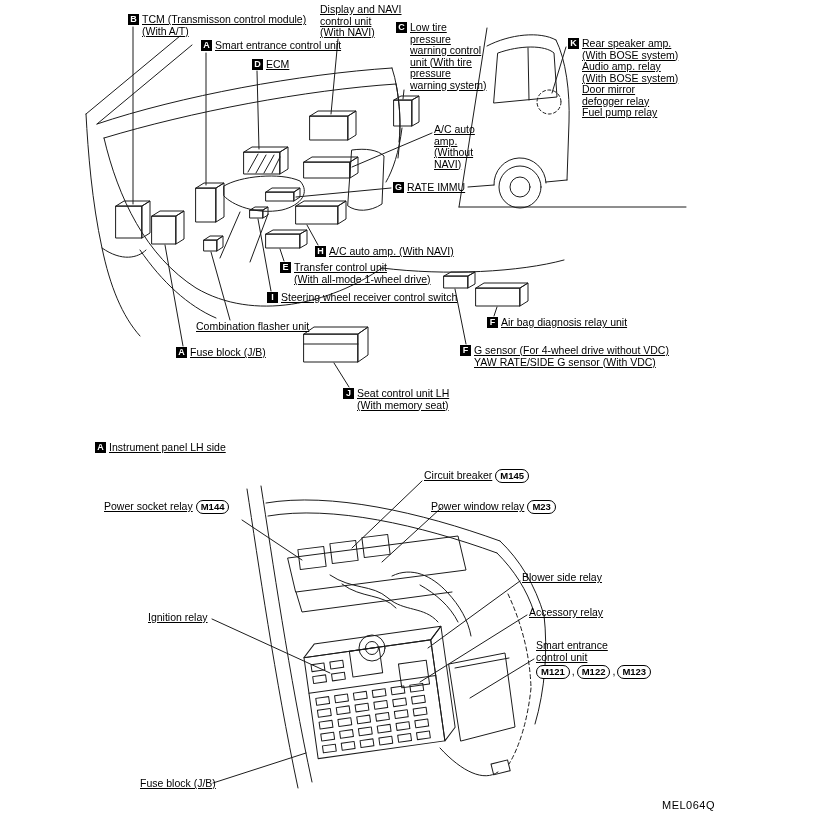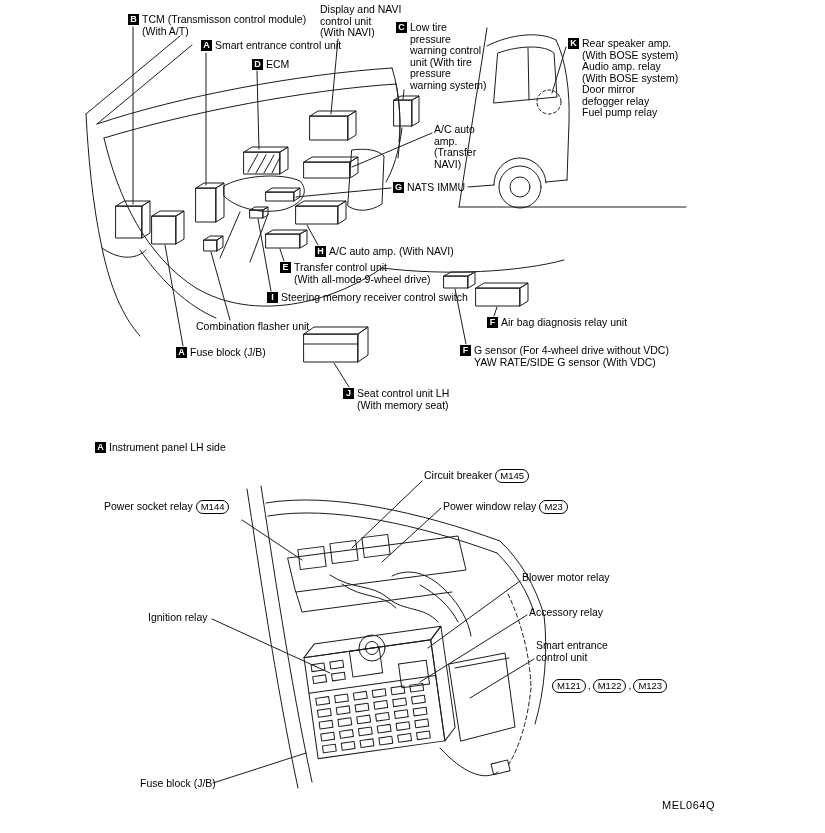--- a/index.html
+++ b/index.html
@@ -2,27 +2,27 @@
 <html><head>
 <meta charset="utf-8">
 <style>
   * { margin: 0; padding: 0; box-sizing: border-box; }
   html, body { background: #ffffff; }
   body { font-family: "Liberation Sans", sans-serif; color: #000; }
   .page { position: relative; width: 825px; height: 833px; background: #fff; overflow: hidden; }
   .art { position: absolute; left: 0; top: 0; }
   .label { position: absolute; display: flex; align-items: flex-start; gap: 3px; font-size: 10.5px; line-height: 11.5px; }
   .label.row { align-items: center; }
-  .label.col { flex-direction: column; align-items: flex-start; gap: 16px; }
+  .label.col { flex-direction: column; align-items: flex-start; gap: 2px; }
   .badge { flex: 0 0 auto; width: 11px; height: 11px; background: #000; color: #fff;
            font-size: 9px; font-weight: bold; display: flex; align-items: center; justify-content: center; }
-  .txt { white-space: pre-line; }
+  .txt { white-space: pre-line; text-decoration: underline; }
   .mcode { display: inline-block; border: 1px solid #000; border-radius: 8px; padding: 0 4px;
-           font-weight: normal; font-size: 9.5px; line-height: 12px; height: 14px; background: #fff; }
-  .coderow { display: flex; align-items: center; gap: 2px; font-size: 10.5px; margin-left: 16px; }
+           font-weight: bold; font-size: 9.5px; line-height: 12px; height: 14px; background: #fff; }
+  .coderow { display: flex; align-items: center; gap: 2px; font-size: 10.5px; }
   .doccode { position: absolute; font-size: 11px; letter-spacing: 0.5px; }
   svg { stroke-linejoin: round; }
 </style>
 </head>
 <body>
 
 <div class="page">
 
   <svg class="art" width="825" height="833" viewBox="0 0 825 833">
     <defs>
@@ -281,39 +281,39 @@
 (With BOSE system)
 Audio amp. relay
 (With BOSE system)
 Door mirror
 defogger relay
 Fuel pump relay</span>
   </div>
   <div class="label" style="left:434px; top:124px">
     <span class="txt">A/C auto
 amp.
-(Transfer
+(Without
 NAVI)</span>
   </div>
   <div class="label" style="left:393px; top:182px">
     <span class="badge">G</span>
-    <span class="txt">NATS IMMU</span>
+    <span class="txt">RATE IMMU</span>
   </div>
   <div class="label" style="left:315px; top:246px">
     <span class="badge">H</span>
     <span class="txt">A/C auto amp. (With NAVI)</span>
   </div>
   <div class="label" style="left:280px; top:262px">
     <span class="badge">E</span>
     <span class="txt">Transfer control unit
-(With all-mode 9-wheel drive)</span>
+(With all-mode 1-wheel drive)</span>
   </div>
   <div class="label" style="left:267px; top:292px">
     <span class="badge">I</span>
-    <span class="txt">Steering memory receiver control switch</span>
+    <span class="txt">Steering wheel receiver control switch</span>
   </div>
   <div class="label" style="left:196px; top:321px">
     <span class="txt">Combination flasher unit</span>
   </div>
   <div class="label" style="left:176px; top:347px">
     <span class="badge">A</span>
     <span class="txt">Fuse block (J/B)</span>
   </div>
   <div class="label" style="left:487px; top:317px">
     <span class="badge">F</span>
@@ -336,26 +336,26 @@
   </div>
 
   <div class="label row" style="left:424px; top:469px">
     <span class="txt">Circuit breaker</span>
     <span class="mcode">M145</span>
   </div>
   <div class="label row" style="left:104px; top:500px">
     <span class="txt">Power socket relay</span>
     <span class="mcode">M144</span>
   </div>
-  <div class="label row" style="left:443px; top:500px">
+  <div class="label row" style="left:431px; top:500px">
     <span class="txt">Power window relay</span>
     <span class="mcode">M23</span>
   </div>
   <div class="label" style="left:522px; top:572px">
-    <span class="txt">Blower motor relay</span>
+    <span class="txt">Blower side relay</span>
   </div>
   <div class="label" style="left:148px; top:612px">
     <span class="txt">Ignition relay</span>
   </div>
   <div class="label" style="left:529px; top:607px">
     <span class="txt">Accessory relay</span>
   </div>
   <div class="label col" style="left:536px; top:640px">
     <span class="txt">Smart entrance
 control unit</span>

